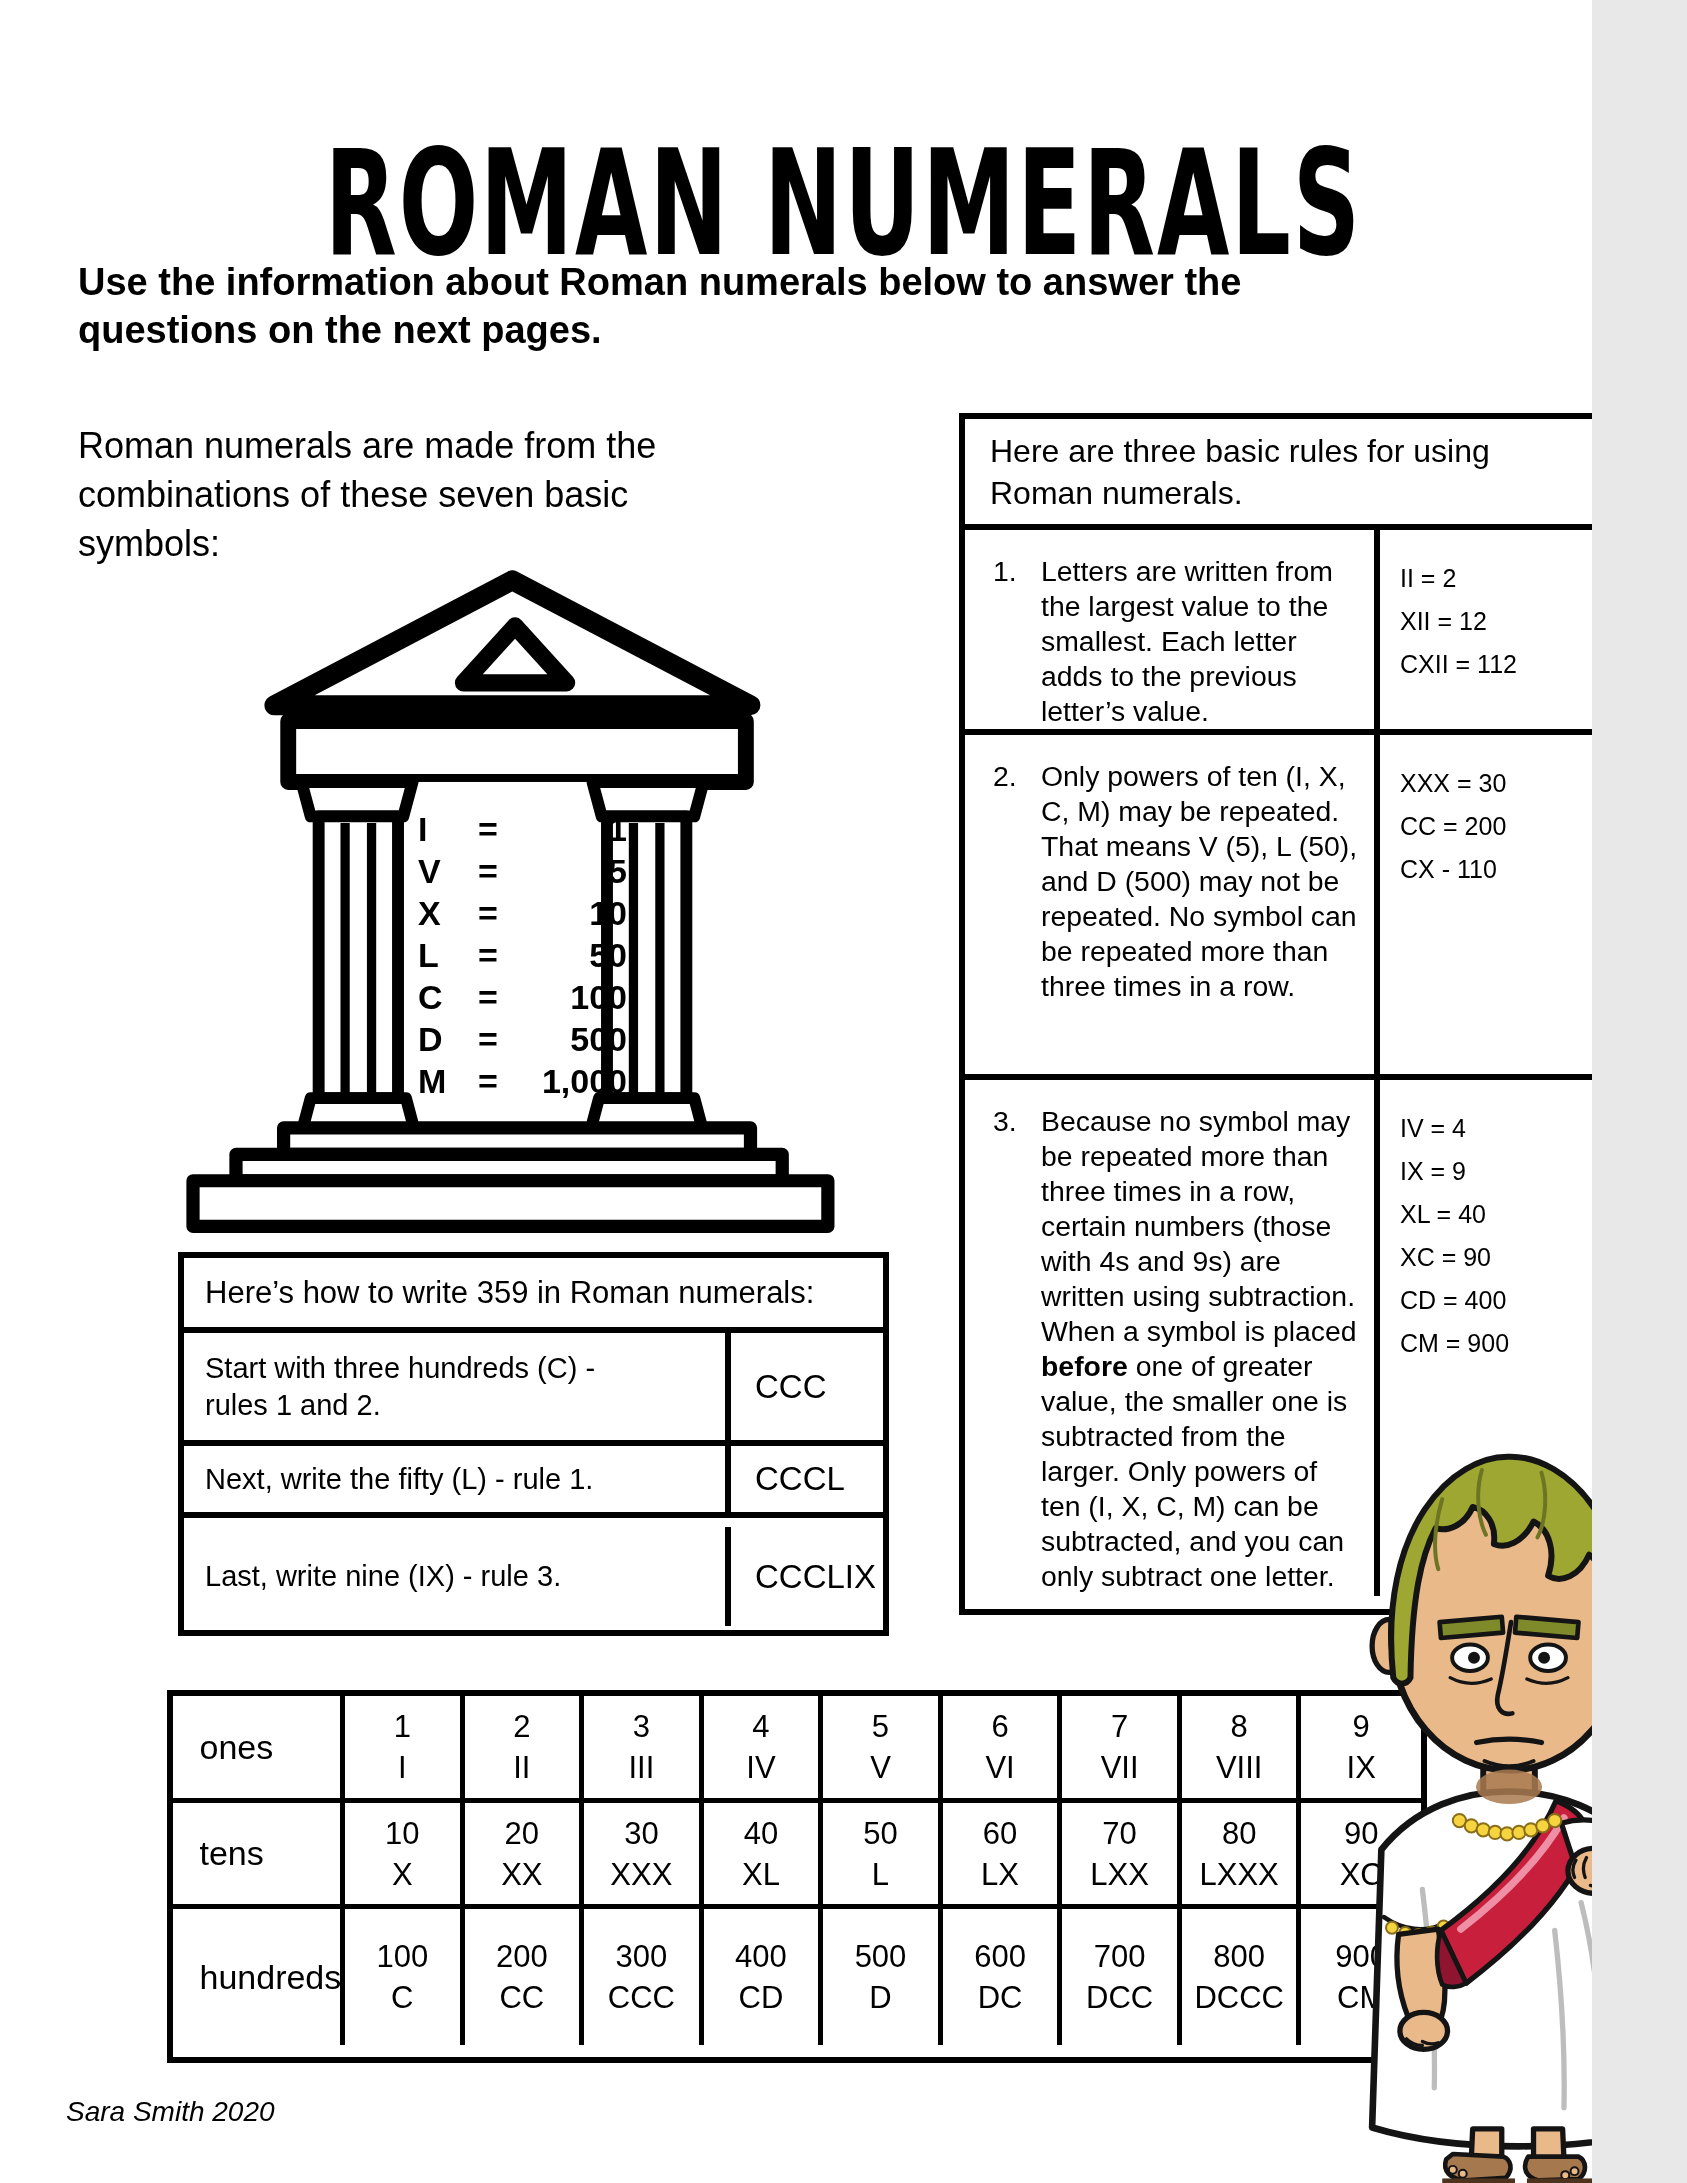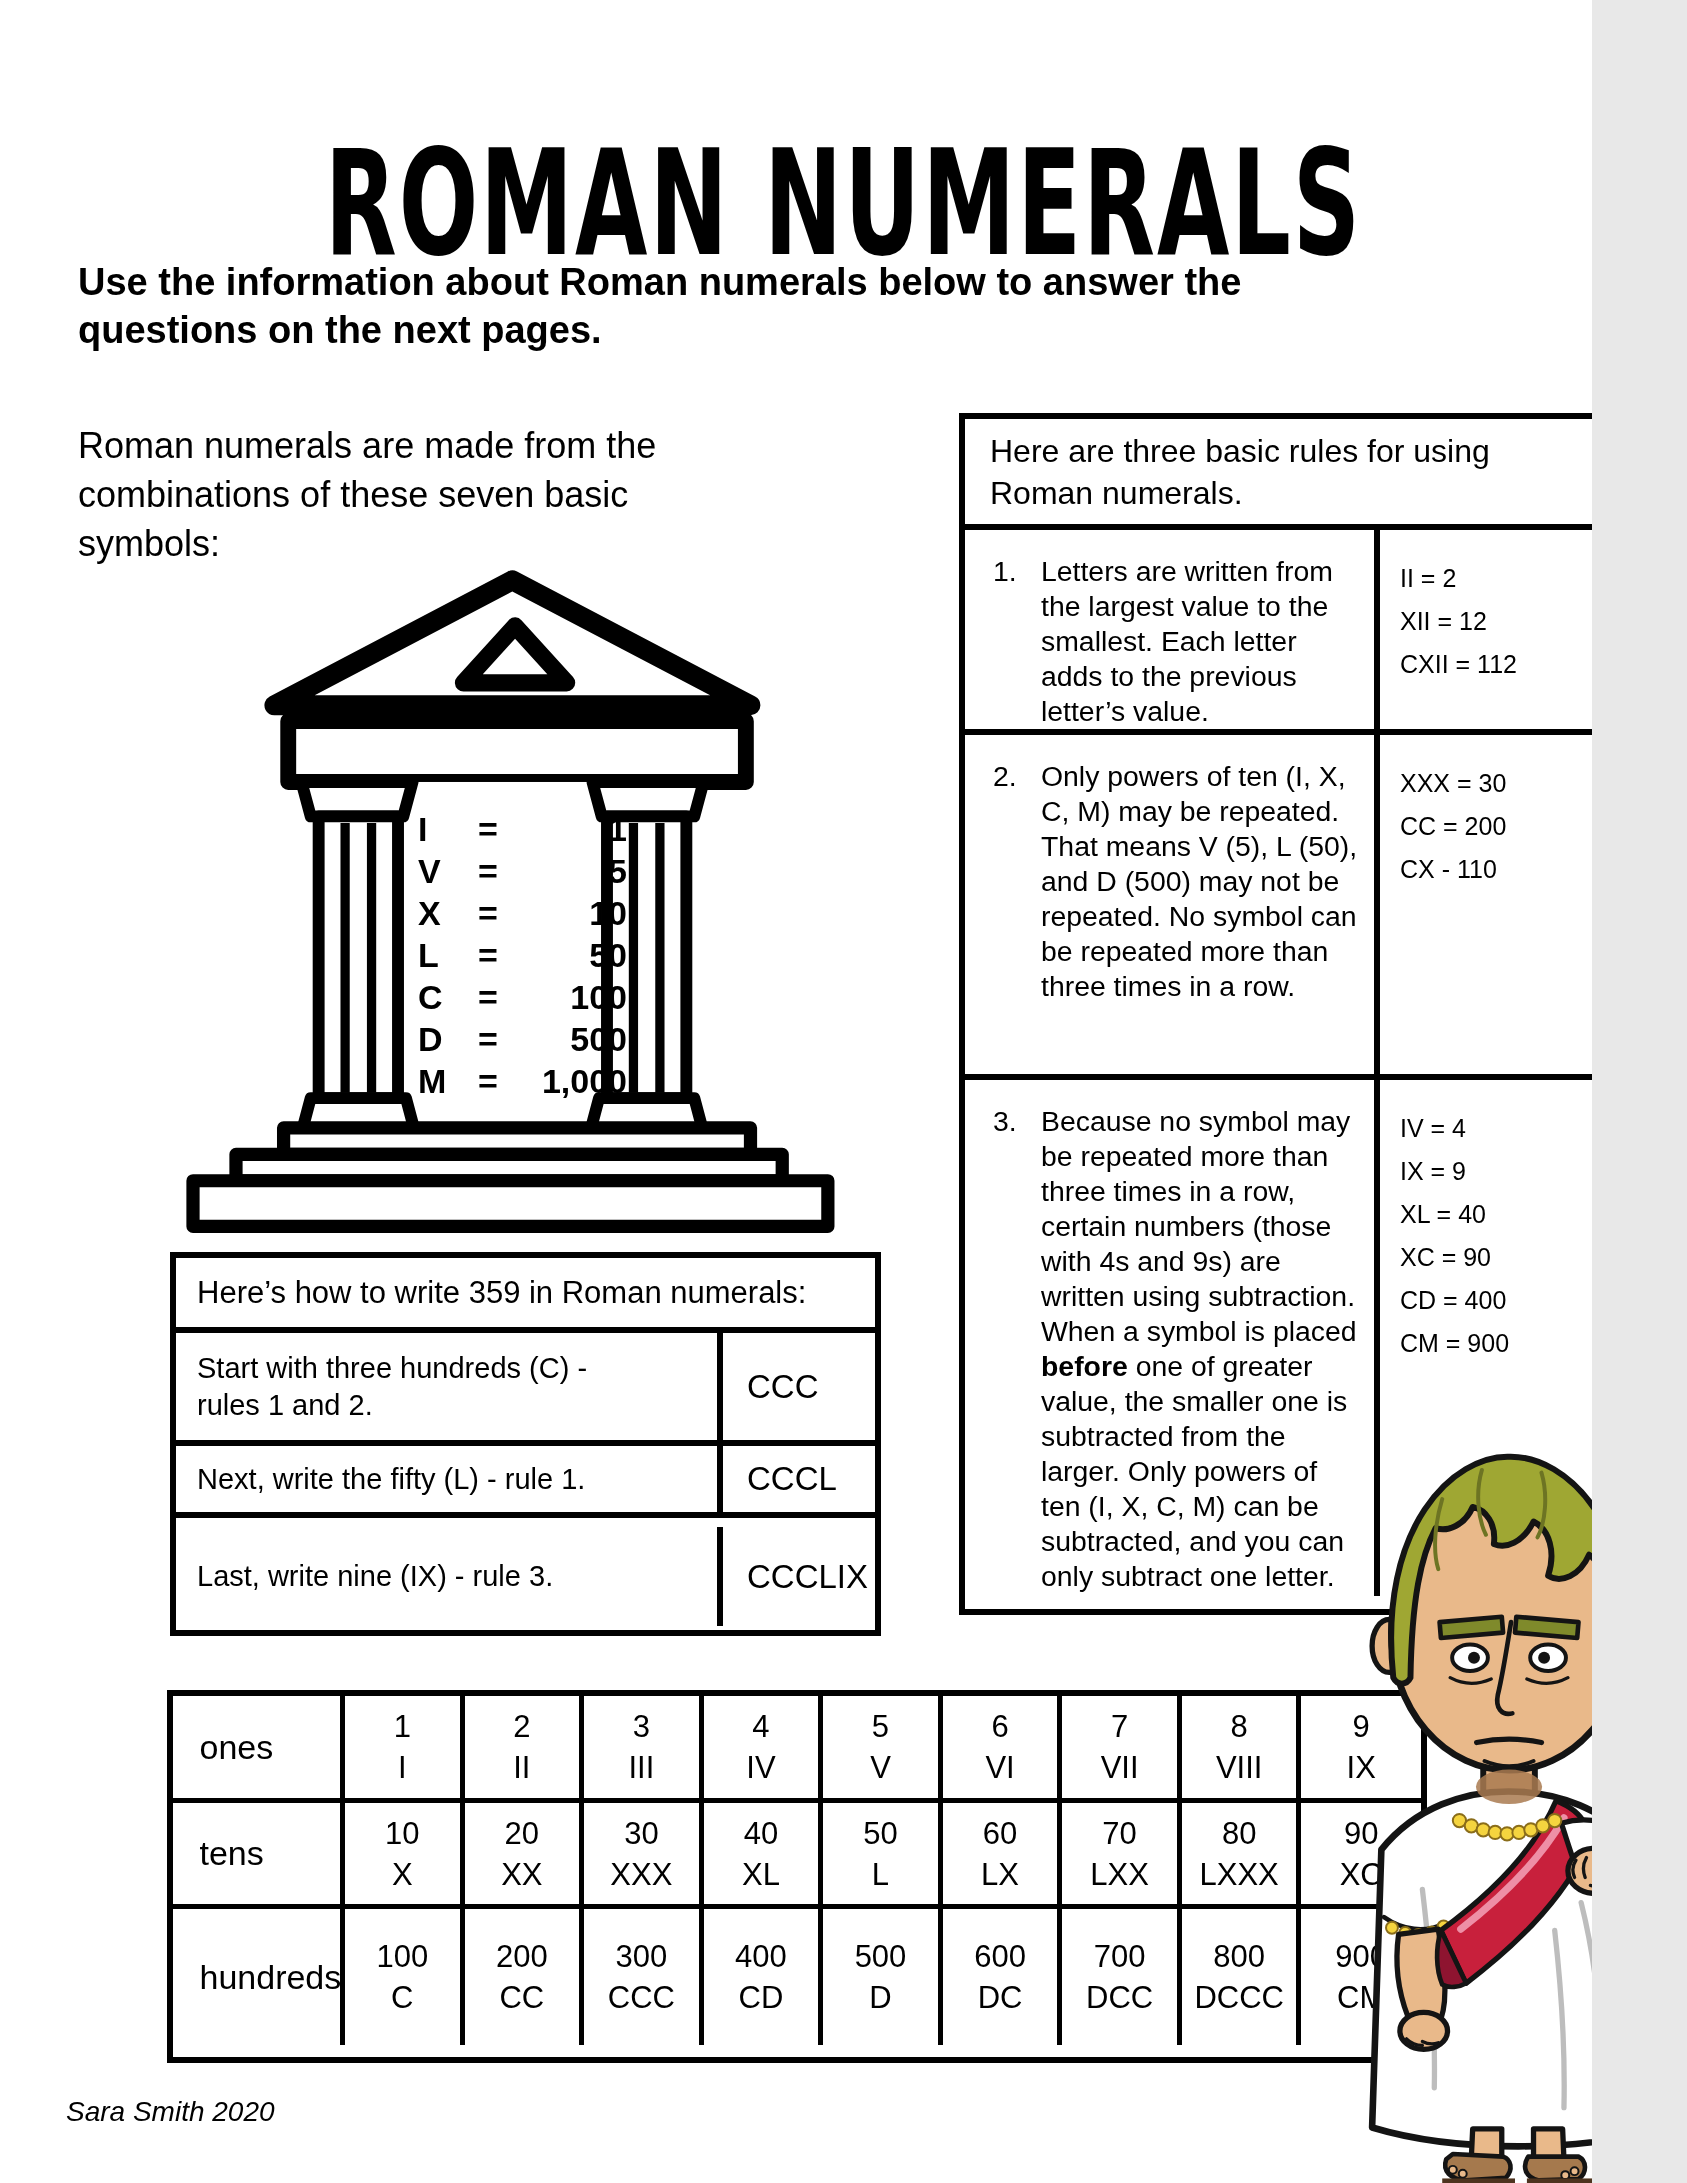--- a/index.html
+++ b/index.html
@@ -33,21 +33,21 @@
   .rules-header{height:105px;border-bottom:6px solid #000;display:flex;align-items:center;
     font-size:32px;line-height:42px;padding:0 20px 0 25px;}
   .rule-row{display:grid;grid-template-columns:409px 1fr;border-bottom:6px solid #000;}
   .rule-row.last{border-bottom:none;}
   .rr1{height:199px;} .rr2{height:339px;} .rr3{height:516px;}
   .rule-text-cell{display:flex;padding:24px 12px 0 28px;font-size:28.4px;line-height:35px;}
   .rule-num{width:48px;flex:none;}
   .rule-text{flex:1;}
   .rule-examples{border-left:6px solid #000;padding:26.5px 6.6px 0 20px;font-size:25px;line-height:43px;}
   
-  .ex-box{position:absolute;left:170px;top:1252px;width:699px;height:372px;border:6.6px solid #000;}
+  .ex-box{position:absolute;left:178px;top:1252px;width:699px;height:372px;border:6.6px solid #000;}
   .ex-header{height:69px;border-bottom:6px solid #000;display:flex;align-items:center;
     padding-left:21px;font-size:31px;}
   .ex-row{display:grid;grid-template-columns:541px 1fr;border-bottom:6px solid #000;}
   .ex-row.last{border-bottom:none;}
   .exr1{height:107px;} .exr2{height:66px;} .exr3{height:99px;margin-top:9px;}
   .ex-text{display:flex;align-items:center;padding-left:21px;font-size:29px;line-height:37px;}
   .ex-text > div{max-width:450px;}
   .ex-result{border-left:6px solid #000;display:flex;align-items:center;padding-left:24px;font-size:33px;}
   
   .ctable{position:absolute;left:167px;top:1690px;width:1248px;height:361px;border:6px solid #000;}

